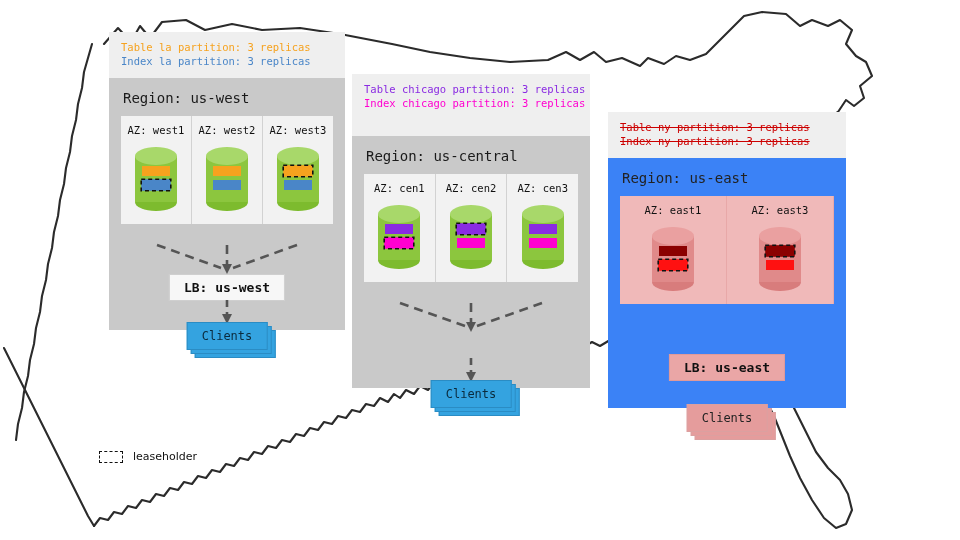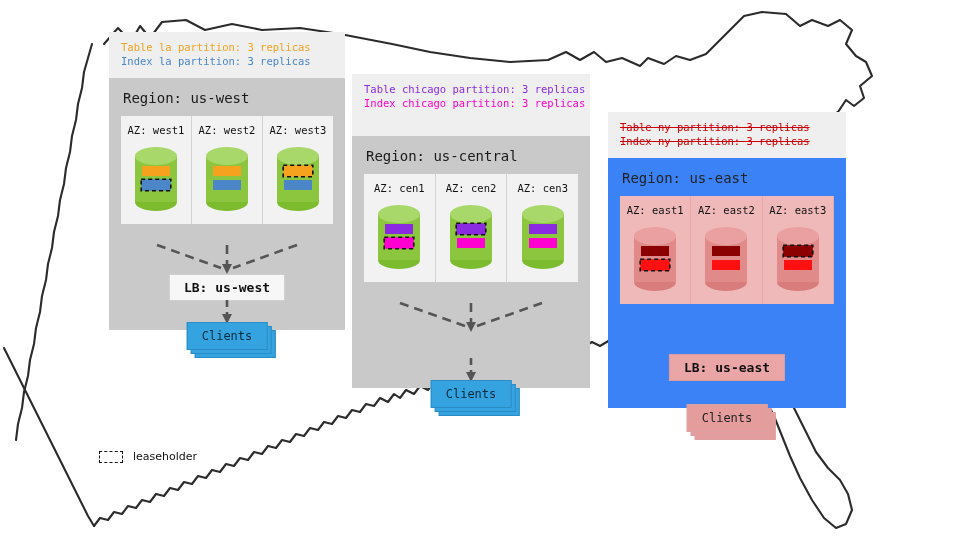--- a/index.html
+++ b/index.html
@@ -293,32 +293,20 @@
           <svg width="46" height="70" viewBox="0 0 46 70" xmlns="http://www.w3.org/2000/svg">
             <path d="M2,12 L2,58 A21,9 0 0 0 44,58 L44,12 Z" fill="#d87c7c"></path>
             <rect x="2" y="12" width="42" height="46" fill="#e08a8a"></rect>
             <ellipse cx="23" cy="12" rx="21" ry="9" fill="#eaa0a0"></ellipse>
             <rect x="9" y="22" width="28" height="10" fill="#8b0000"></rect>
             <rect x="8.2" y="35.2" width="29.6" height="11.6" fill="#ff1111" stroke="#111" stroke-width="1.6" stroke-dasharray="4,3"></rect>
           </svg>
         </span>
       </div>
       <div class="az-cell">
-        <span class="az-label">AZ: east2</span>
-        <span class="cyl">
-          <svg width="46" height="70" viewBox="0 0 46 70" xmlns="http://www.w3.org/2000/svg">
-            <path d="M2,12 L2,58 A21,9 0 0 0 44,58 L44,12 Z" fill="#d87c7c"></path>
-            <rect x="2" y="12" width="42" height="46" fill="#e08a8a"></rect>
-            <ellipse cx="23" cy="12" rx="21" ry="9" fill="#eaa0a0"></ellipse>
-            <rect x="9" y="22" width="28" height="10" fill="#8b0000"></rect>
-            <rect x="9" y="36" width="28" height="10" fill="#ff1111"></rect>
-          </svg>
-        </span>
-      </div>
-      <div class="az-cell">
         <span class="az-label">AZ: east3</span>
         <span class="cyl">
           <svg width="46" height="70" viewBox="0 0 46 70" xmlns="http://www.w3.org/2000/svg">
             <path d="M2,12 L2,58 A21,9 0 0 0 44,58 L44,12 Z" fill="#d87c7c"></path>
             <rect x="2" y="12" width="42" height="46" fill="#e08a8a"></rect>
             <ellipse cx="23" cy="12" rx="21" ry="9" fill="#eaa0a0"></ellipse>
             <rect x="8.2" y="21.2" width="29.6" height="11.6" fill="#8b0000" stroke="#111" stroke-width="1.6" stroke-dasharray="4,3"></rect>
             <rect x="9" y="36" width="28" height="10" fill="#ff1111"></rect>
           </svg>
         </span>

